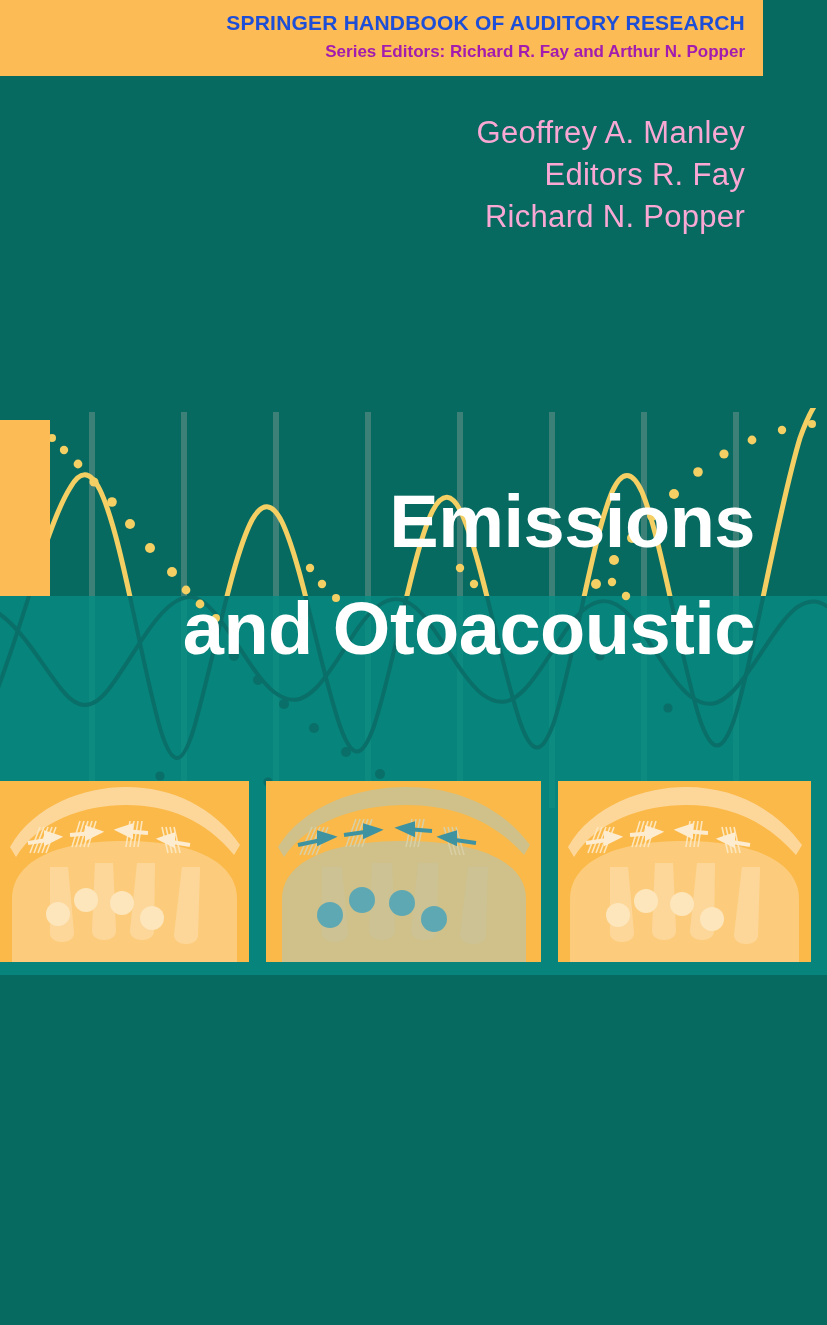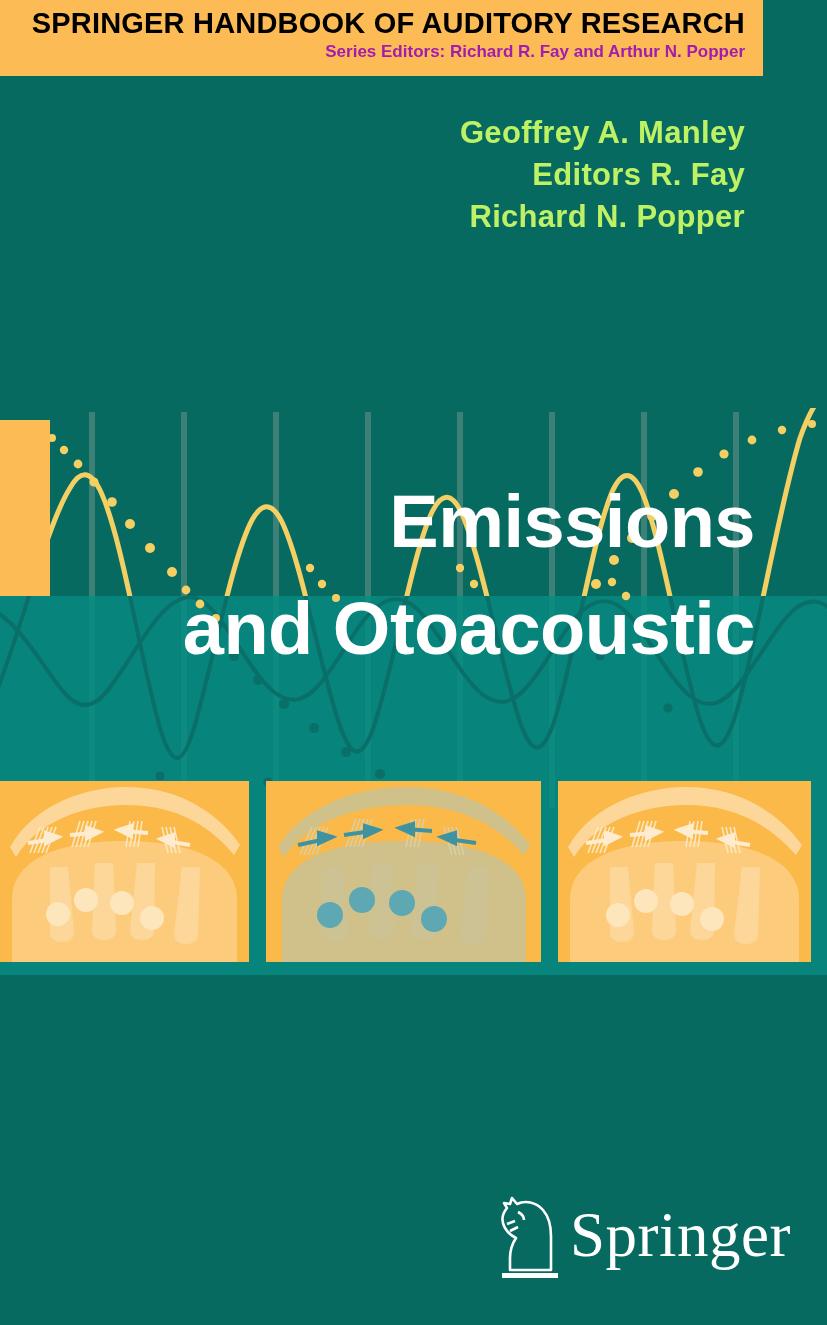--- a/index.html
+++ b/index.html
@@ -13,32 +13,32 @@
   .bg-lower{position:absolute;left:0;top:596px;width:827px;height:729px;background:#07847b;}
   .bg-bottom{position:absolute;left:0;top:975px;width:827px;height:350px;background:#066a61;}
 
   
   .series-banner{
     position:absolute;left:0;top:0;width:763px;height:76px;
     background:#fcbb55;box-sizing:border-box;padding:6px 18px 0 0;
     text-align:right;
   }
   .series-title{
-    color:#000000;font-weight:bold;font-size:29px;letter-spacing:0.2px;
+    color:#1d4ed8;font-weight:bold;font-size:21px;letter-spacing:0.2px;
     line-height:34px;white-space:nowrap;font-family:"Liberation Sans", sans-serif;
   }
   .series-editors{
     color:#a21caf;font-weight:bold;font-size:17px;line-height:24px;
     white-space:nowrap;font-family:"Liberation Sans", sans-serif;
   }
 
   
   .authors{
-    position:absolute;right:82px;top:112px;text-align:right;color:#bef264;
-    font-weight:bold;font-size:31px;line-height:42px;letter-spacing:0.3px;
+    position:absolute;right:82px;top:112px;text-align:right;color:#f9a8d4;
+    font-weight:normal;font-size:31px;line-height:42px;letter-spacing:0.3px;
   }
   .authors div{white-space:nowrap;}
 
   
   .wave-art{position:absolute;left:0;top:408px;width:827px;height:400px;}
   .orange-block{position:absolute;left:0;top:420px;width:50px;height:176px;background:#fcbb55;}
 
   
   .title{
     position:absolute;right:72px;top:468px;width:740px;text-align:right;
@@ -344,32 +344,14 @@
             <path d="M 101 51 L 89 47 L 89 57 Z"></path>
           <path d="M 150 52 L 126 50" fill="none"></path>
             <path d="M 121 49 L 133 45 L 133 55 Z"></path>
           <path d="M 192 64 L 168 60" fill="none"></path>
             <path d="M 163 58 L 175 54 L 175 64 Z"></path>
         </g>
       </svg>
     </div>
   </div>
 
-  <div class="springer">
-    <svg width="80" height="86" viewBox="0 0 80 86">
-      <g fill="none" stroke="#ffffff" stroke-width="2.6" stroke-linejoin="round">
-        <path d="M 22 78 L 22 66 C 22 58 24 52 28 46
-                 C 24 44 20 41 17 36
-                 C 13 29 14 22 19 16
-                 L 16 11 L 22 12 L 24 6 L 29 12
-                 C 37 8 48 10 55 18
-                 C 61 25 63 34 63 44
-                 L 63 78 Z"></path>
-        <path d="M 19 32 L 27 29"></path>
-        <path d="M 22 39 L 30 35"></path>
-        <path d="M 30 20 C 34 22 36 25 36 28"></path>
-      </g>
-      <rect x="14" y="81" width="56" height="6" fill="#ffffff"></rect>
-    </svg>
-    <div class="springer-word">Springer</div>
-  </div>
 
 </div>
 
 </body></html>

